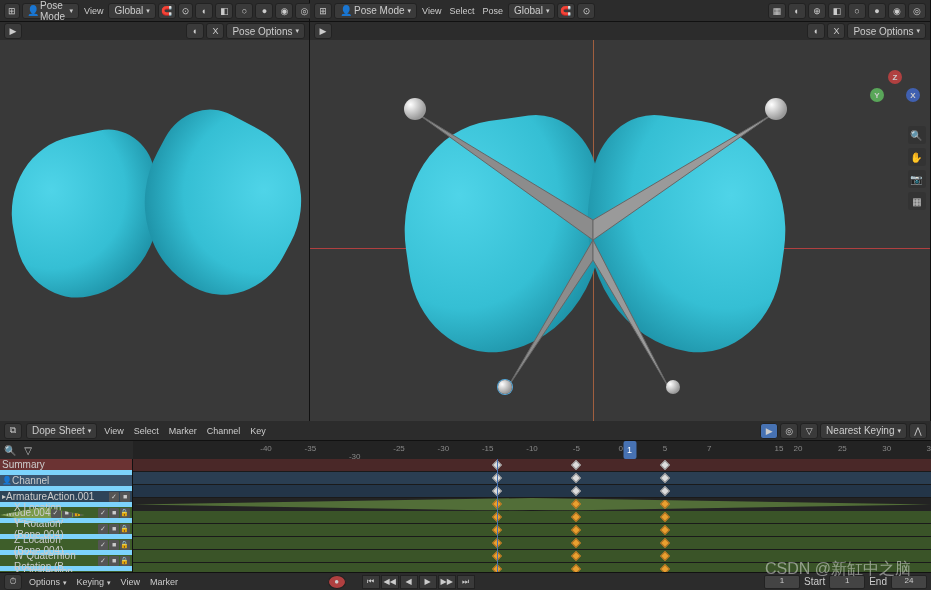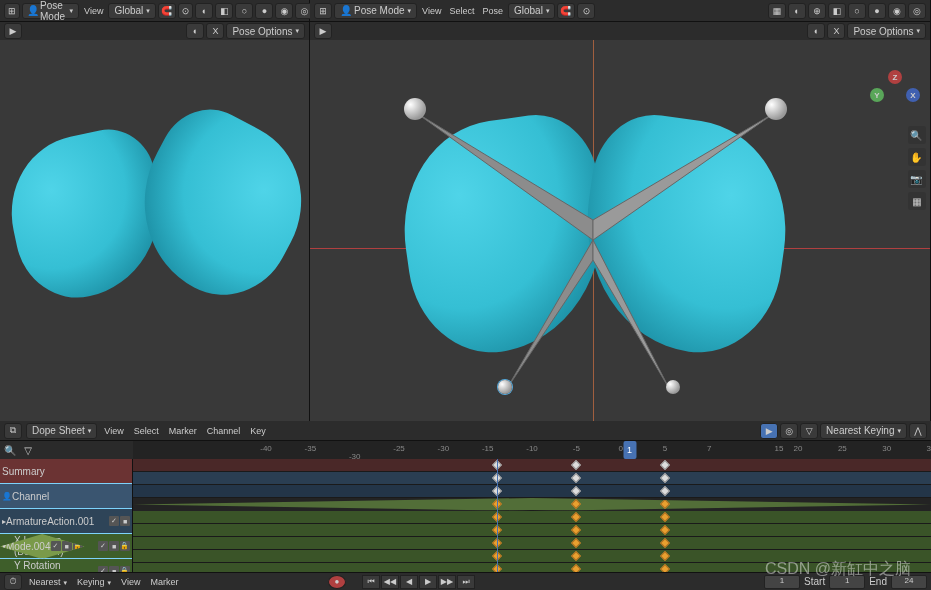--- a/index.html
+++ b/index.html
@@ -28,21 +28,21 @@
 .side-tools{position:absolute;right:4px;top:86px;display:flex;flex-direction:column;gap:4px}
 .side-tools .t{width:18px;height:18px;background:#333;border-radius:3px;display:flex;align-items:center;justify-content:center;cursor:pointer}
 .dope{height:169px;background:#232323;display:flex;flex-direction:column}
 .dope-hdr{height:20px;background:#2c2c2c;display:flex;align-items:center;padding:0 4px;gap:4px;border-bottom:1px solid #111}
 .dope-hdr .mnu{font-size:9px;cursor:pointer;padding:0 3px}
 .ruler{height:18px;background:#333;border-bottom:1px solid #111;position:relative;margin-left:133px}
 .ruler .tk{position:absolute;font-size:8px;color:#888;top:3px;transform:translateX(-50%)}
 .ruler .cur{position:absolute;top:0;height:18px;background:#4772b3;padding:0 4px;display:flex;align-items:center;border-radius:2px;font-size:9px;color:#fff;transform:translateX(-50%)}
 .tracks{flex:1;display:flex;overflow:hidden}
 .trk-lbls{width:133px;background:#282828;border-right:1px solid #111}
-.trk-row{height:25px;display:flex;align-items:center;padding:0 2px;font-size:8px;border-bottom:1px solid #7dd3fc}
+.trk-row{height:16px;display:flex;align-items:center;padding:0 2px;font-size:8px;border-bottom:5px solid #7dd3fc}
 .trk-row.sum{background:#6b3333}.trk-row.arm{background:#3a5570}.trk-row.act{background:#2e4458}
 .trk-row.bone{background:#7a9a4a;color:#222}.trk-row.ch{background:#3e5e2a;padding-left:14px}
 .trk-row .tgl{margin-left:auto;display:flex;gap:1px}
 .trk-row .tg{width:10px;height:10px;background:#555;border-radius:1px;font-size:7px;display:flex;align-items:center;justify-content:center}
 .trk-data{flex:1;position:relative}
 .trk-data .drow{height:13px;border-bottom:1px solid #1a1a1a;position:relative}
 .drow.sum{background:#4a2828}.drow.arm{background:#2a3e52}.drow.act{background:#233548}
 .drow.bone{background:#526e38}.drow.ch{background:#3a5428}
 .kf{position:absolute;width:7px;height:7px;background:#e8a030;transform:translate(-50%,-50%) rotate(45deg);top:50%;border:1px solid #b07020}
 .kf.w{background:#ddd;border-color:#999}
@@ -338,21 +338,21 @@
           <span class="kf" style="left: 363.533px;"></span>
           <span class="kf" style="left: 443.333px;"></span>
           <span class="kf" style="left: 532px;"></span>
         </div>
         <div class="ph" style="left: 363.533px;"></div>
       </div>
   </div>
 
   <div class="footer">
     <span class="btn sm">⏱</span>
-    <span class="mnu dd">Nearest</span>
+    <span class="mnu dd">Options</span>
     <span class="mnu dd">Keying</span>
     <span class="mnu">View</span>
     <span class="mnu">Marker</span>
     <div class="transport">
       <span class="tb auto">●</span>
       <span style="width:14px"></span>
       <span class="tb">⏮</span>
       <span class="tb">◀◀</span>
       <span class="tb">◀</span>
       <span class="tb">▶</span>

